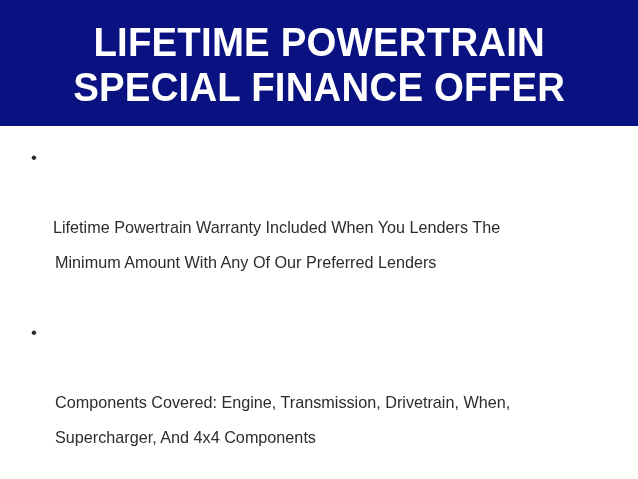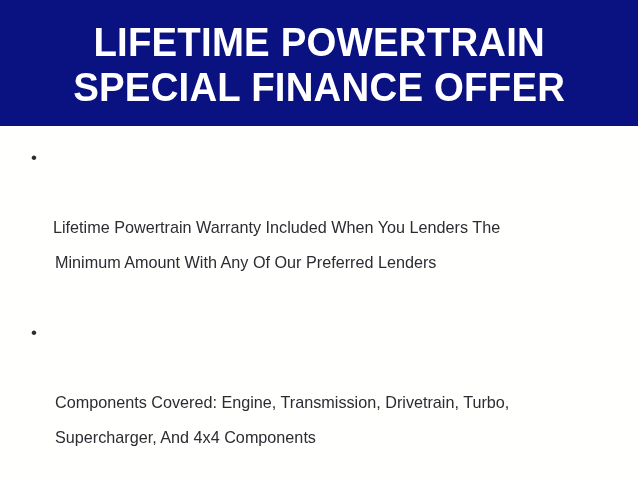--- a/index.html
+++ b/index.html
@@ -102,20 +102,20 @@
     <ul id="bullet-list">
 
       <li class="bullet-item wrapped" id="bullet-1">
         <span class="dot">•</span>
         <span class="btext">Lifetime Powertrain Warranty Included When You Lenders The
 Minimum Amount With Any Of Our Preferred Lenders</span>
       </li>
 
       <li class="bullet-item wrapped" id="bullet-2">
         <span class="dot">•</span>
-        <span class="btext">Components Covered: Engine, Transmission, Drivetrain, Turbo,
+        <span class="btext">Components Covered: Engine, Transmission, Drivetrain, When,
  Supercharger, And 4x4 Components</span>
       </li>
 
     </ul>
   </div>
 
 </div>
 
 </body></html>

